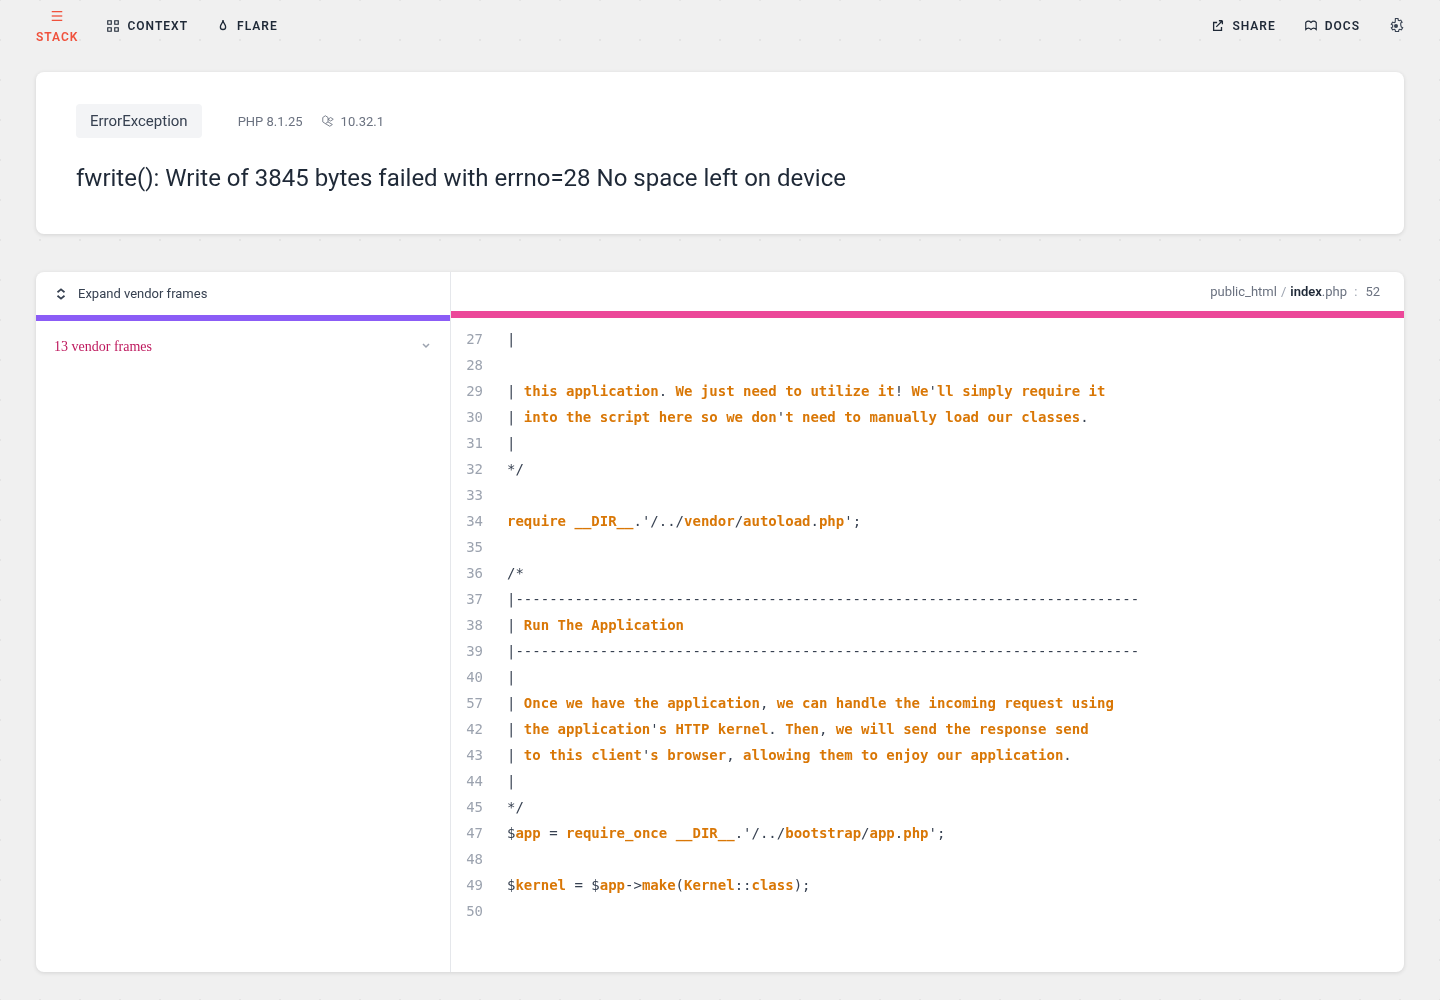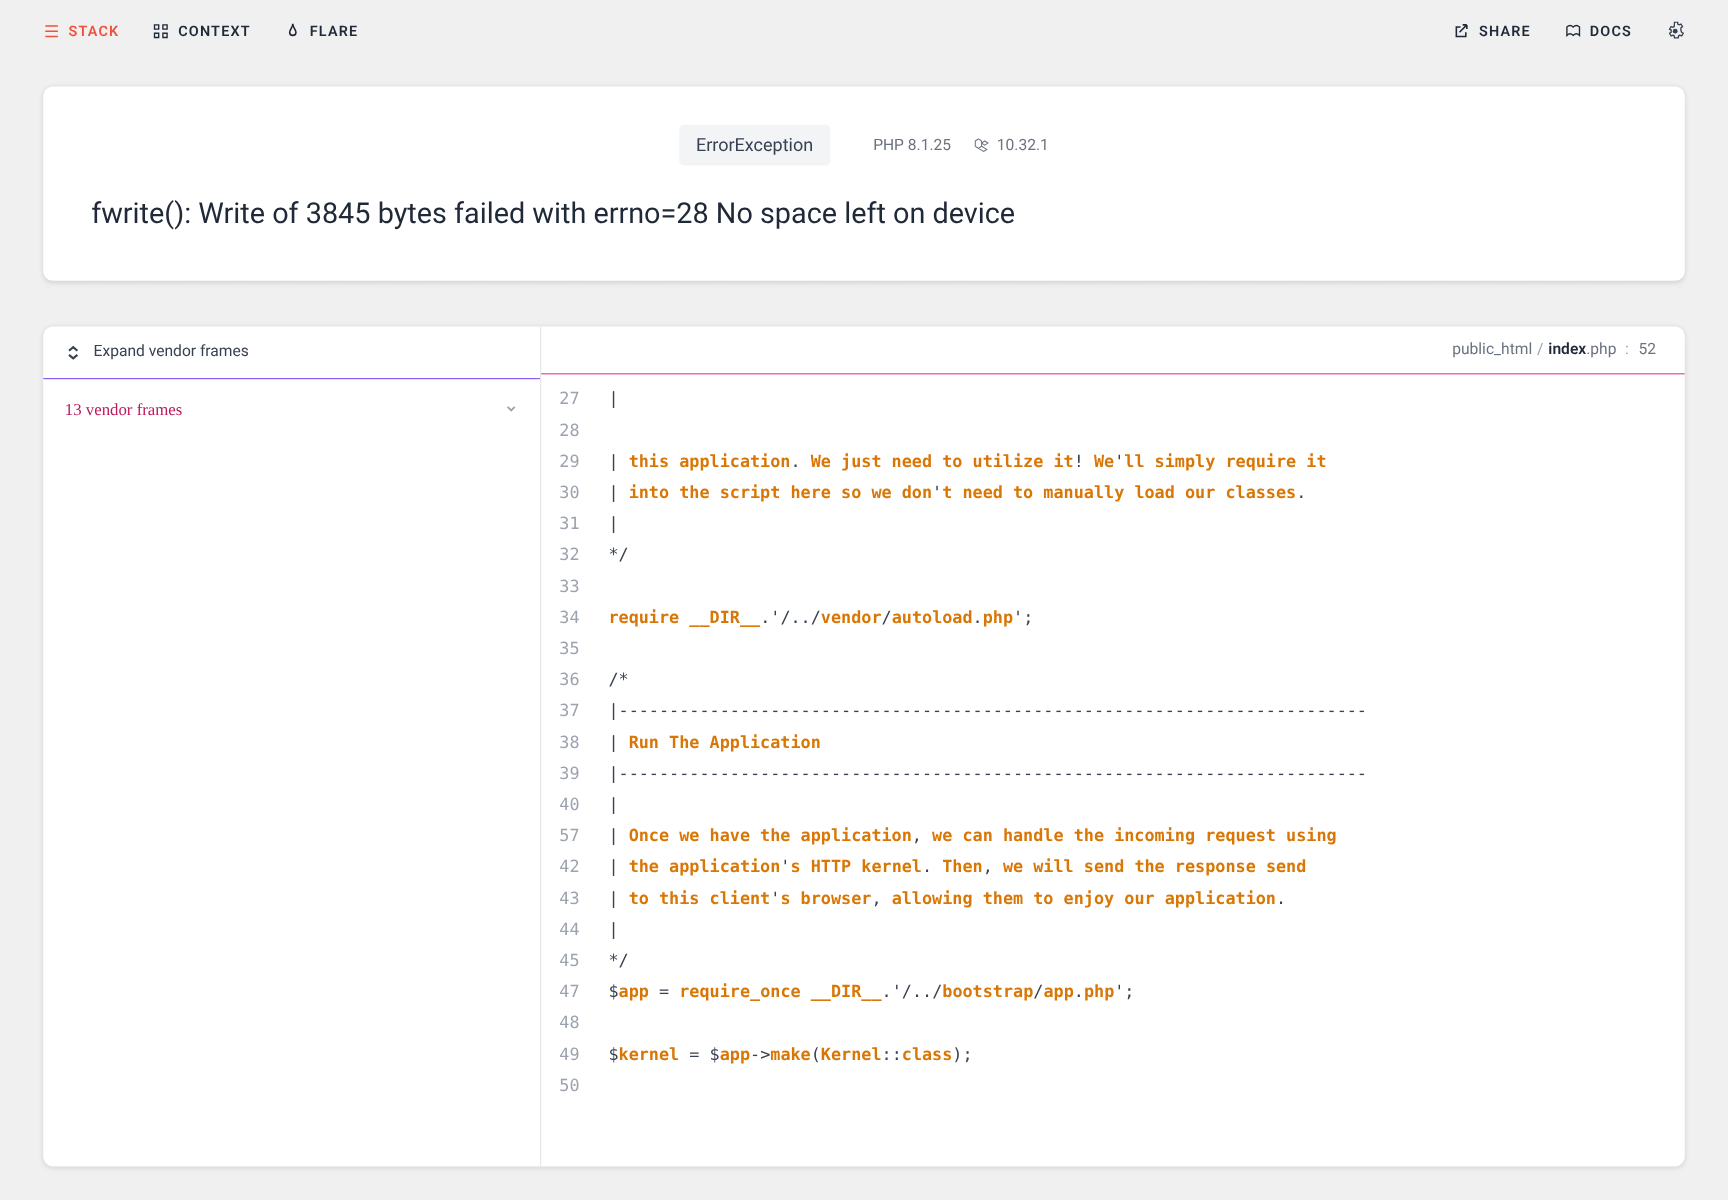--- a/index.html
+++ b/index.html
@@ -4,43 +4,43 @@
 <style>
 * { margin: 0; padding: 0; box-sizing: border-box; }
 body { font-family: -apple-system, BlinkMacSystemFont, "Segoe UI", Roboto, sans-serif; background: #f0f0f0; color: #111; width: 1440px; height: 1000px; overflow: hidden; }
 .bg-dots { position: absolute; inset: 0; background-image: radial-gradient(circle, rgba(0,0,0,0.05) 1px, transparent 1px); background-size: 40px 40px; background-position: 20px 20px; z-index: 0; }
 .wrap { position: relative; z-index: 1; }
 
 
 .nav { display: flex; align-items: center; justify-content: space-between; padding: 0 36px; height: 52px; }
 .nav-left, .nav-right { display: flex; align-items: center; gap: 28px; }
 .nav-item { display: flex; align-items: center; gap: 7px; font-size: 12px; font-weight: 600; letter-spacing: 1px; cursor: pointer; color: #1f2937; }
-.nav-item.active { color: #f0513c; }
+.nav-item.active { color: #f0513c; flex-direction: column; }
 .icon { display: inline-flex; align-items: center; justify-content: center; width: 14px; height: 14px; }
 .icon svg { width: 100%; height: 100%; }
 .gear { width: 16px; height: 16px; color: #374151; cursor: pointer; }
 
 
 .content { padding: 20px 36px 0 36px; }
 .card { background: #fff; border-radius: 8px; box-shadow: 0 1px 4px rgba(0,0,0,0.12); padding: 32px 40px 40px 40px; }
-.card-top { display: flex; justify-content: center; align-items: center; margin-bottom: 24px; gap: 36px; }
+.card-top { display: flex; justify-content: flex-start; align-items: center; margin-bottom: 24px; gap: 36px; }
 .badge { background: #f3f4f6; padding: 8px 14px; border-radius: 4px; font-size: 15px; color: #374151; }
 .meta { display: flex; gap: 18px; font-size: 13px; color: #6b7280; align-items: center; }
 .meta-item { display: flex; align-items: center; gap: 6px; }
 .title { font-size: 24px; font-weight: 400; color: #1f2937; line-height: 1.35; }
 
 
 .panel { display: flex; background: #fff; border-radius: 8px; box-shadow: 0 1px 4px rgba(0,0,0,0.12); margin-top: 38px; overflow: hidden; height: 700px; }
 .side { width: 415px; border-right: 1px solid #e5e7eb; }
-.side-head { padding: 14px 18px; border-bottom: 1px solid #8b5cf6; display: flex; align-items: center; gap: 10px; font-size: 13px; color: #374151; cursor: pointer; }
+.side-head { padding: 14px 18px; border-bottom: 6px solid #8b5cf6; display: flex; align-items: center; gap: 10px; font-size: 13px; color: #374151; cursor: pointer; }
 .side-row { padding: 18px 18px; font-size: 14px; color: #be185d; display: flex; align-items: center; justify-content: space-between; cursor: pointer; font-family: Liberation Serif, serif; }
 .side-row .chev { color: #9ca3af; }
 
 .code { flex: 1; display: flex; flex-direction: column; }
-.code-head { display: flex; justify-content: flex-end; padding: 12px 24px; border-bottom: 1px solid #ec4899; font-size: 13px; }
+.code-head { display: flex; justify-content: flex-end; padding: 12px 24px; border-bottom: 7px solid #ec4899; font-size: 13px; }
 .crumb { color: #6b7280; }
 .crumb .sp { color: #9ca3af; margin: 0 4px; }
 .crumb .fn { font-weight: 600; color: #1f2937; }
 .crumb .ext { font-weight: 400; color: #6b7280; }
 .crumb .ln { color: #6b7280; margin-left: 4px; }
 
 .code-body { flex: 1; overflow: auto; padding: 8px 12px 20px 0; font-family: ui-monospace, SFMono-Regular, Menlo, Consolas, monospace; font-size: 14px; line-height: 26px; }
 .ln-row { display: flex; }
 .ln-num { width: 56px; text-align: right; color: #9ca3af; padding-right: 24px; flex-shrink: 0; user-select: none; }
 .ln-code { white-space: pre; color: #374151; }

